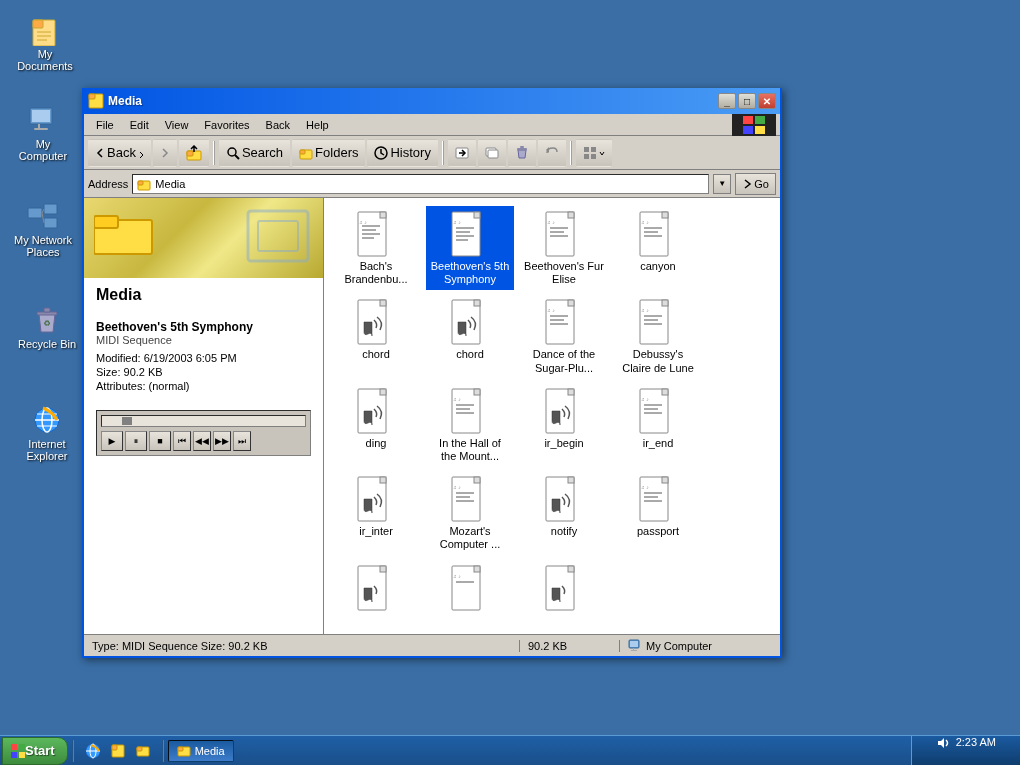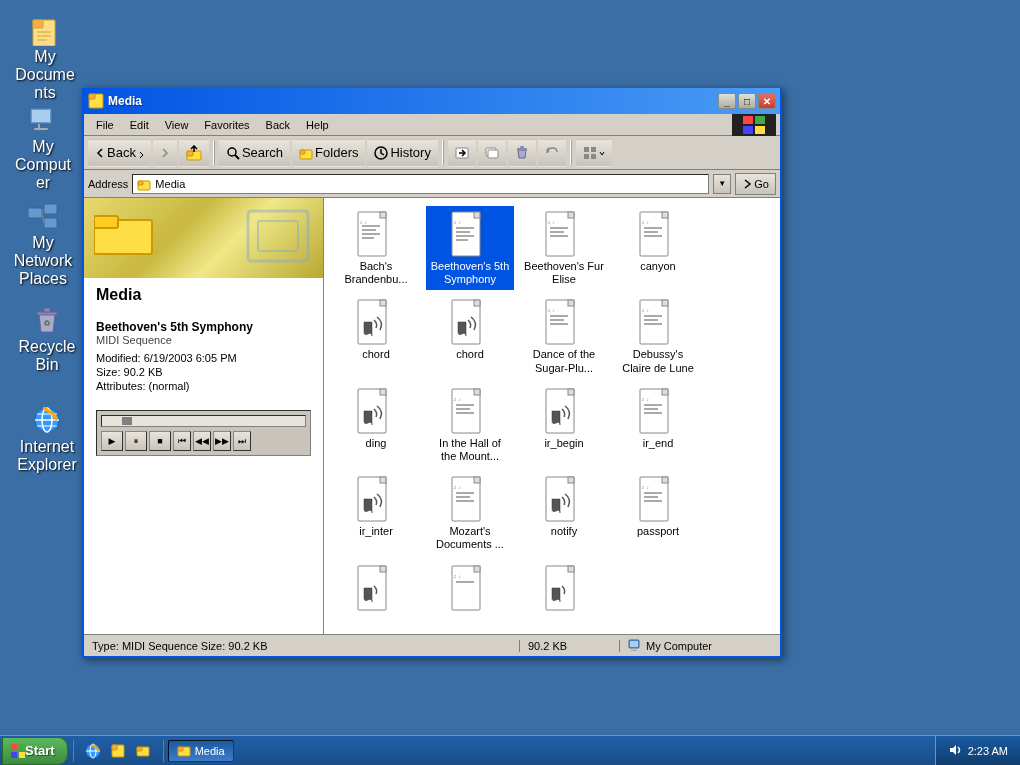--- a/index.html
+++ b/index.html
@@ -23,21 +23,21 @@
       cursor: pointer;
       padding: 4px;
     }
     .desktop-icon .icon-img {
       width: 32px;
       height: 32px;
       margin-bottom: 2px;
     }
     .desktop-icon span {
       color: white;
-      font-size: 16px;
+      font-size: 11px;
       text-align: center;
       text-shadow: 1px 1px 2px black;
       word-break: break-word;
     }
 
     
     .taskbar {
       position: absolute;
       bottom: 0;
       left: 0;
@@ -84,23 +84,23 @@
       gap: 4px;
       cursor: pointer;
     }
     .taskbar-button.active {
       background: linear-gradient(to bottom, #1a5aa0, #3d7cc9);
       border: 1px inset #0f3d6e;
     }
     .taskbar-tray {
       margin-left: auto;
       display: flex;
-      align-items: center;
+      align-items: flex-start;
       gap: 6px;
-      padding: 0 12px;
+      padding: 0 24px;
       height: 100%;
       background: linear-gradient(to bottom, #1a5aa0, #0f3d6e);
       border-left: 1px solid #5b9bd5;
     }
     .taskbar-time {
       color: white;
       font-size: 11px;
     }
 
     
@@ -852,21 +852,21 @@
               <rect x="2" y="2" width="28" height="44" rx="1" fill="white" stroke="#888" stroke-width="1"></rect>
               <path d="M24 2 L30 8" fill="none" stroke="#888" stroke-width="1"></path>
               <rect x="24" y="2" width="6" height="6" fill="#ddd" stroke="#888" stroke-width="1"></rect>
               <text x="3" y="14" font-size="5" fill="#888">♫ ♪</text>
               <line x1="6" y1="18" x2="24" y2="18" stroke="#555" stroke-width="1"></line>
               <line x1="6" y1="22" x2="20" y2="22" stroke="#555" stroke-width="1"></line>
               <line x1="6" y1="26" x2="24" y2="26" stroke="#555" stroke-width="1"></line>
             </svg>
           </div>
           <span class="file-name">Mozart's
-Documents ...</span>
+Computer ...</span>
         </div>
 
         <div class="file-item">
           <div class="file-icon">
             <svg viewBox="0 0 40 48" width="40" height="48">
               <rect x="2" y="2" width="28" height="44" rx="1" fill="white" stroke="#888" stroke-width="1"></rect>
               <path d="M24 2 L30 8" fill="none" stroke="#888" stroke-width="1"></path>
               <rect x="24" y="2" width="6" height="6" fill="#ddd" stroke="#888" stroke-width="1"></rect>
               <path d="M8 24 L8 34 Q8 38 12 36 Q16 34 16 38 L16 24 Z" fill="#555" stroke="#333" stroke-width="0.5"></path>
               <path d="M18 22 Q22 26 20 30" fill="none" stroke="#555" stroke-width="1.5"></path>

